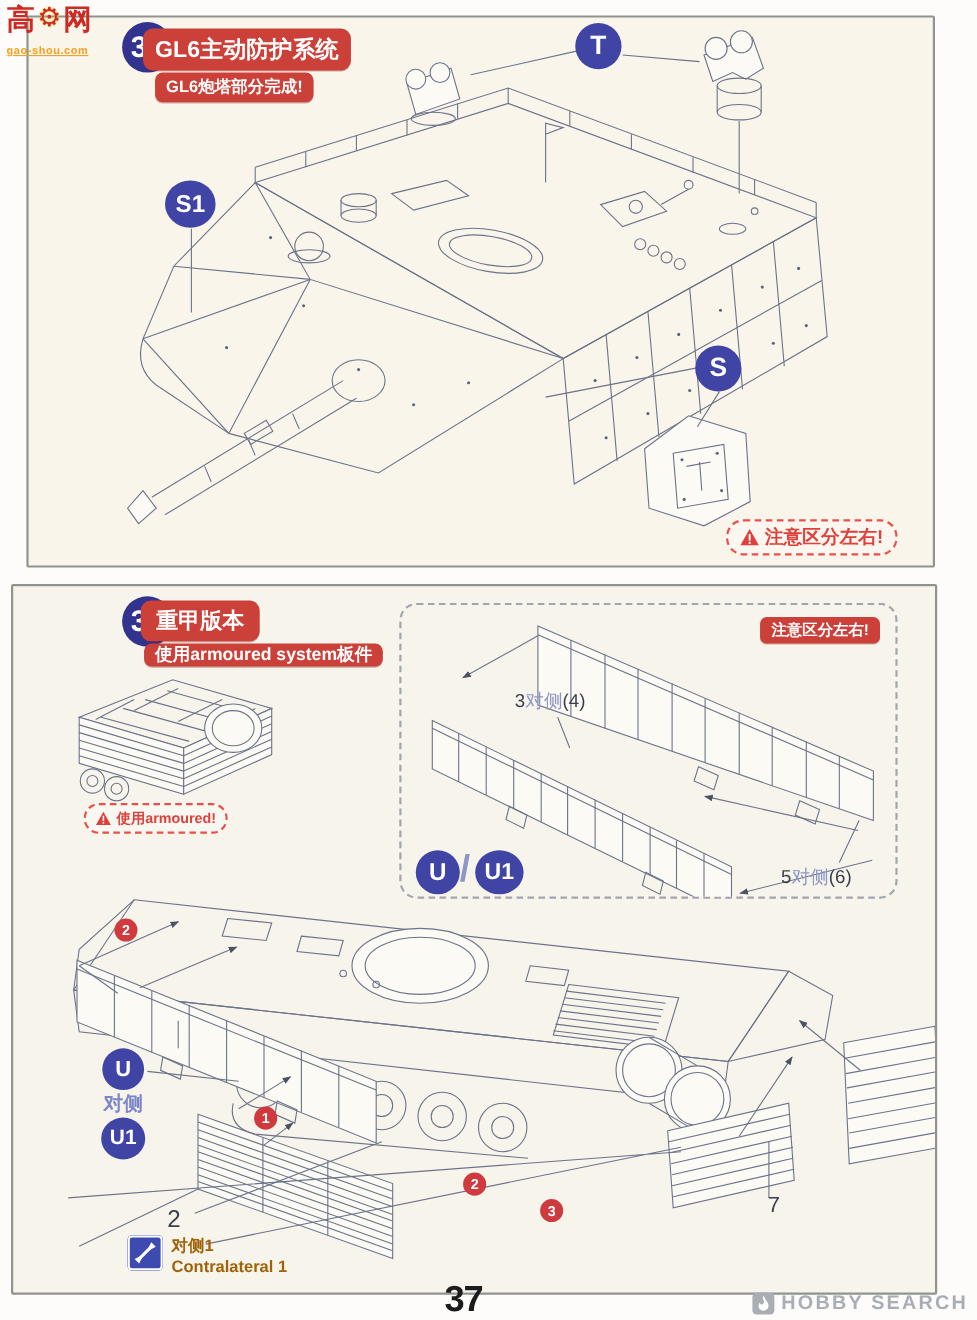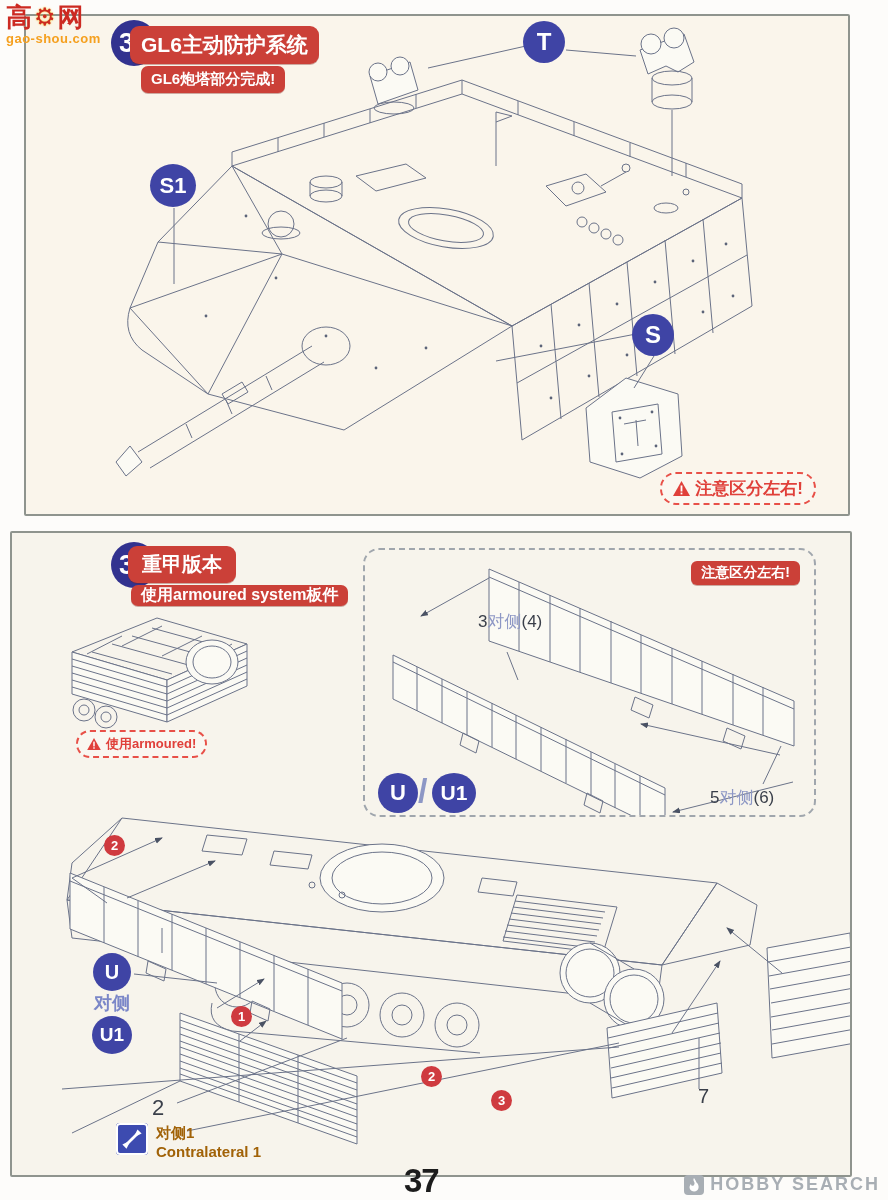--- a/index.html
+++ b/index.html
@@ -28,21 +28,21 @@
   .partlabel{position:absolute;z-index:3;font-size:17px;color:#3a3f4a;white-space:nowrap;}
   .partlabel .side{color:#8d97c5;}
   .insetbox{position:absolute;z-index:2;border:2px dashed #a0a6ad;border-radius:16px;}
   .contra{position:absolute;z-index:3;display:flex;gap:8px;align-items:flex-start;}
   .contra .icon{width:32px;height:32px;background:#3d4bb0;border-radius:4px;
         display:flex;align-items:center;justify-content:center;box-shadow:inset 0 0 0 2px #fff, inset 0 0 0 4px #3d4bb0;}
   .contra .txt{color:#a16207;font-size:15px;line-height:19px;font-weight:bold;}
   .wm-gs{position:absolute;left:6px;top:4px;z-index:5;line-height:1;}
   .wm-gs .r1{display:flex;align-items:center;gap:2px;font-weight:bold;font-size:26px;color:#cc2a22;}
   .wm-gs .gear{font-size:24px;color:#cc2a22;text-shadow:0 0 2px #f5c018;}
-  .wm-gs .r2{font-size:13px;font-weight:bold;color:#f5a01f;margin-top:2px;letter-spacing:.5px;}
+  .wm-gs .r2{font-size:10px;font-weight:bold;color:#f5a01f;margin-top:12px;letter-spacing:.5px;text-decoration:underline;}
   .footer-page{position:absolute;left:404px;top:1162px;z-index:4;font-size:33px;font-weight:bold;
         color:#1c1c1c;letter-spacing:-1px;}
   .wm-hs{position:absolute;right:8px;top:1174px;z-index:4;display:flex;align-items:center;gap:6px;
         color:#a8aeb4;font-weight:bold;font-size:18px;letter-spacing:2px;white-space:nowrap;}
   .wm-hs .flame{width:20px;height:20px;background:#a8aeb4;border-radius:4px;
         display:flex;align-items:center;justify-content:center;}
   svg{display:block;}
   .ln{stroke:#6b7389;stroke-width:1;fill:none;}
   .lnw{stroke:#6b7389;stroke-width:1;fill:#fbfaf4;}
   .dot{fill:#5b6378;}
@@ -285,21 +285,21 @@
         <path class="ln" d="M28,112 L300,245"></path>
         <path class="ln" d="M52,117 V161 M77,129 V173 M102,141 V185 M127,153 V197 M151,165 V209 M176,177 V221 M201,189 V233 M226,202 V246 M250,214 V258 M275,226 V270"></path>
         <polygon class="ln" points="98,183 114,191 111,203 95,195"></polygon>
         <polygon class="ln" points="222,243 238,251 235,263 219,255"></polygon>
         <path class="ln" marker-end="url(#ah2)" d="M415,205 L276,174"></path>
         <path class="ln" marker-end="url(#ah2)" d="M428,232 L308,262"></path>
 
         <path class="ln" d="M142,102 L153,130 M398,234 L416,196"></path>
       </svg>
       <div class="redbox" style="right:14px;top:11px;left:auto;position:absolute;font-size:14px;padding:3px 10px;border-radius:6px;">注意区分左右!</div>
-      <div class="partlabel" style="left:103px;top:60px;margin-left:10px;">
+      <div class="partlabel" style="left:103px;top:76px;">
         <span>3</span><span class="side">对侧</span><span>(4)</span>
       </div>
       <div class="partlabel" style="left:345px;top:236px;">
         <span>5</span><span class="side">对侧</span><span>(6)</span>
       </div>
     </div>
 
     <div class="ccircle" style="left:366px;top:240px;width:40px;height:40px;font-size:22px;">U</div>
     <div class="slash" style="left:406px;top:238px;">/</div>
     <div class="ccircle" style="left:420px;top:240px;width:44px;height:40px;font-size:21px;">U1</div>

